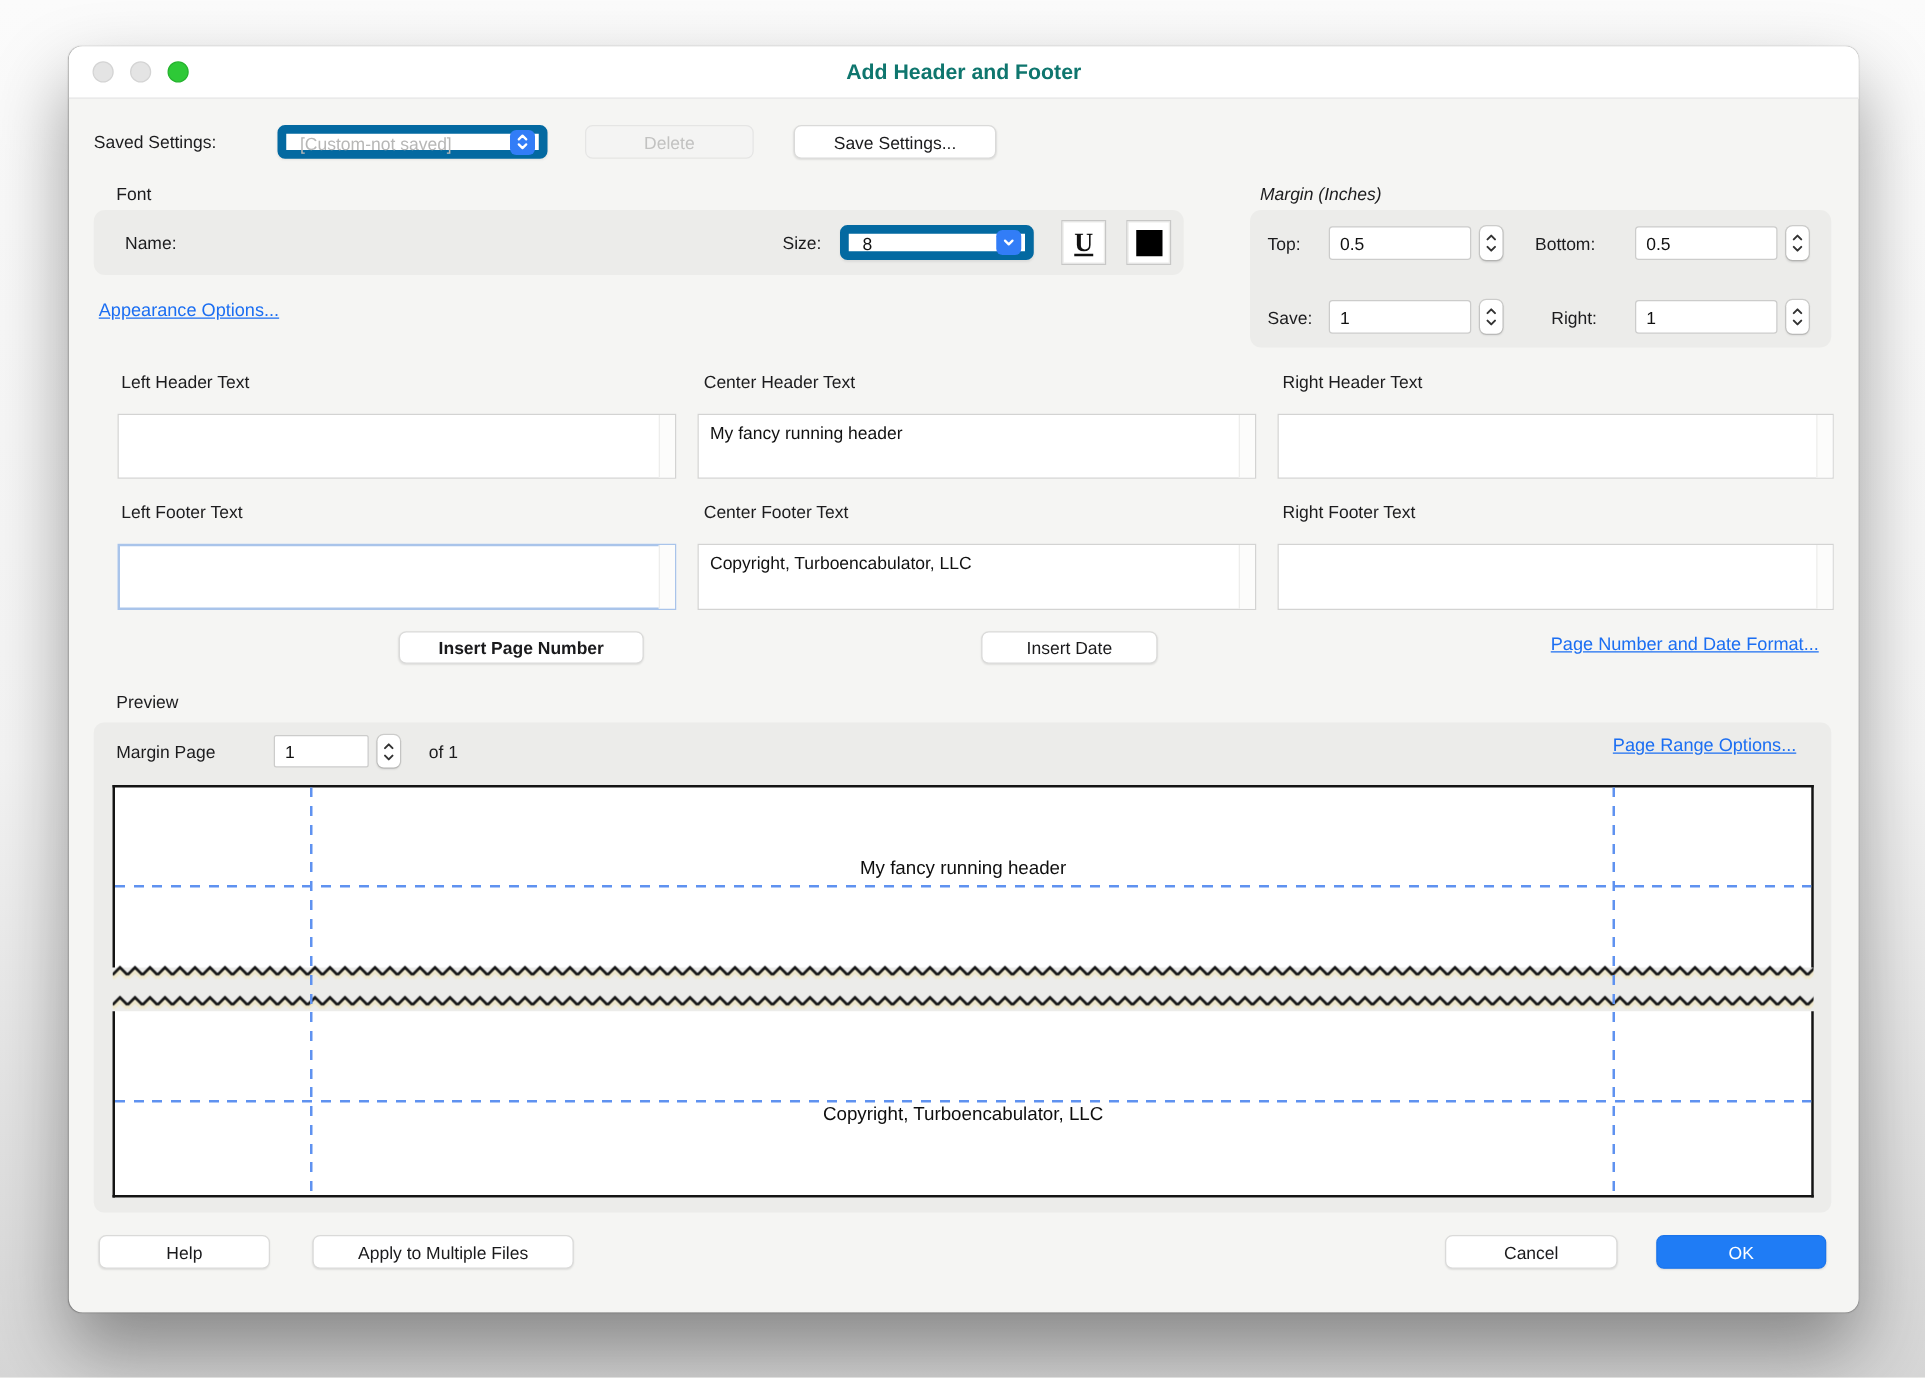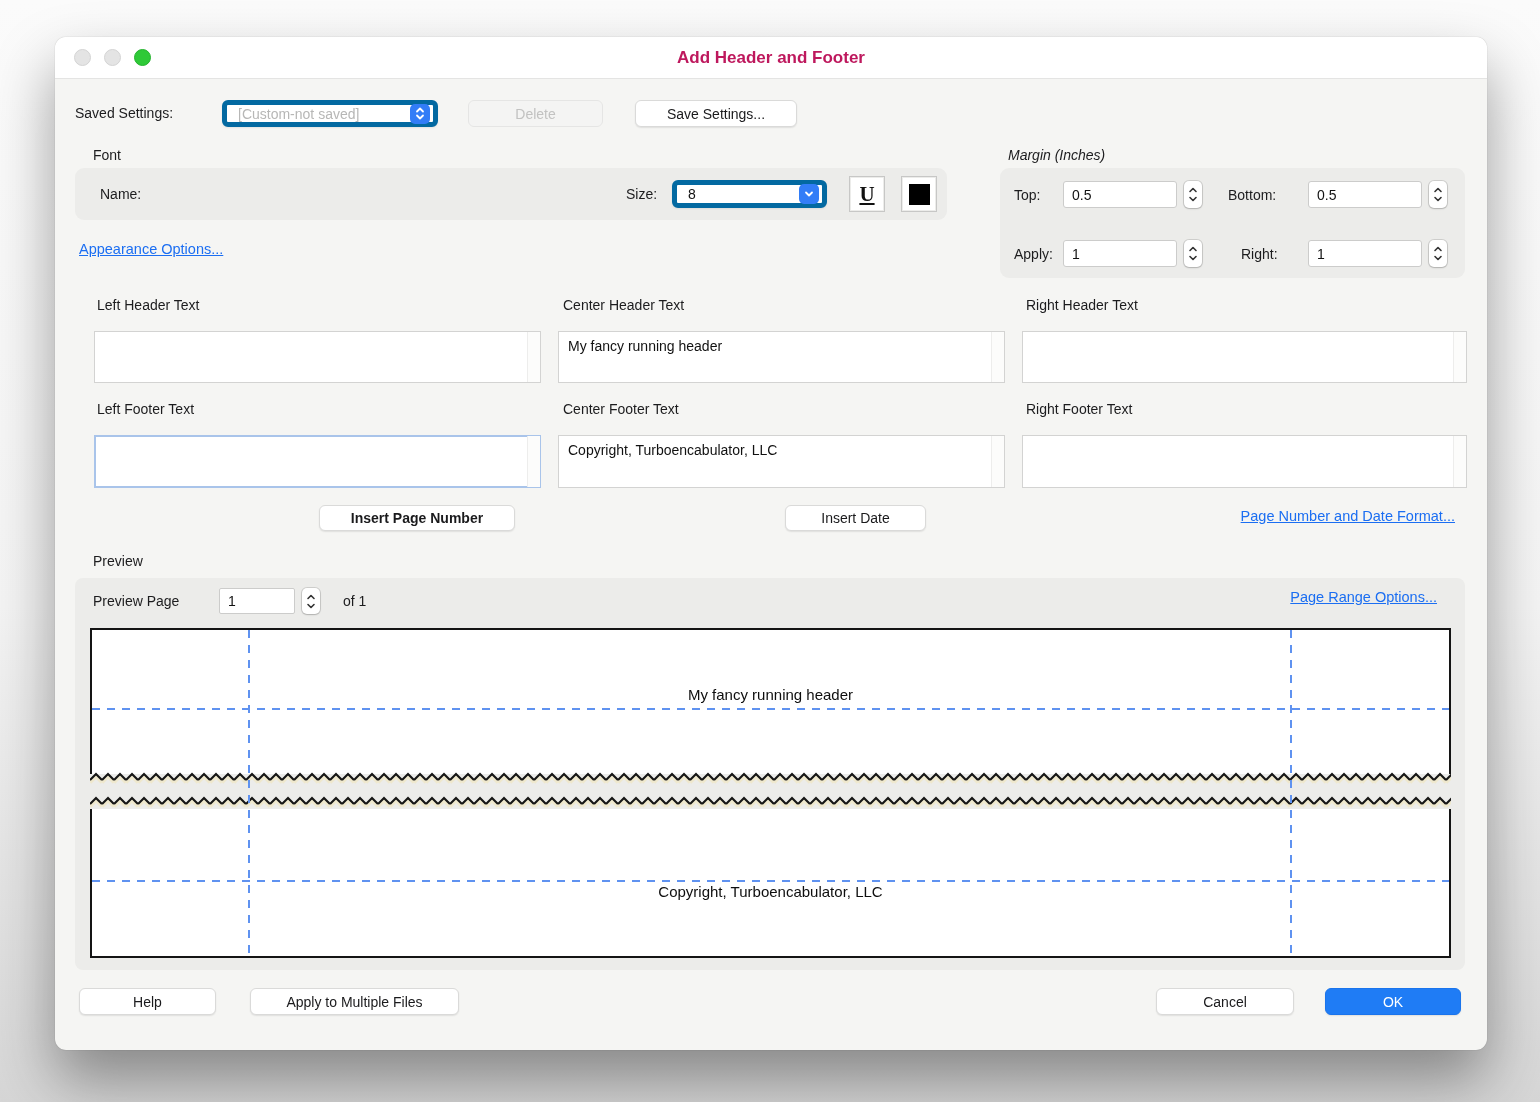--- a/index.html
+++ b/index.html
@@ -9,30 +9,30 @@
     background:linear-gradient(180deg,#fbfbfb 0%,#f4f4f4 55%,#d6d6d6 100%);
     position:relative; overflow:hidden; color:#1c1c1e;
   }
   .dialog {
     position:absolute; left:55px; top:37px; width:1432px; height:1013px;
     background:#f5f5f3; border-radius:11px; overflow:hidden;
     box-shadow:0 30px 60px rgba(0,0,0,.38), 0 0 1px rgba(0,0,0,.35);
   }
   
   .titlebar { position:absolute; top:0; left:0; right:0; height:42px; background:#ffffff; border-bottom:1px solid #e4e4e3; }
-  .title { text-align:center; line-height:42px; font-size:17px; font-weight:700; color:#be185d; }
+  .title { text-align:center; line-height:42px; font-size:17px; font-weight:700; color:#0f766e; }
   .traffic { position:absolute; left:19px; top:12px; display:flex; gap:13px; }
   .light { width:17px; height:17px; border-radius:50%; cursor:default; }
   .light.gray { background:#e4e4e4; border:1px solid #d4d4d4; }
   .light.green { background:#2ec937; border:1px solid #25b32e; }
   
   .lbl { position:absolute; font-size:14px; color:#1c1c1e; white-space:nowrap; }
   .groupbox { position:absolute; background:#ececea; border-radius:9px; }
-  .combo { position:absolute; background:#fff; border:5px solid #0369a1; border-radius:6px;
-           box-shadow:0 1px 2px rgba(0,0,0,.07); display:flex; align-items:center;
+  .combo { position:absolute; background:#fff; border:7px solid #0369a1; border-radius:6px;
+           box-shadow:0 1px 2px rgba(0,0,0,.07); display:flex; 
            padding:0 30px 0 11px; font-size:14px; color:#111; cursor:default; }
   .combo.dim { color:#b7b7b6; }
   .chip { position:absolute; right:3px; top:50%; transform:translateY(-50%); width:20px; height:20px;
           border-radius:5px; background:#327df7; display:flex; align-items:center; justify-content:center; }
   .btn { position:absolute; background:#fff; border:1px solid #dadad9; border-radius:6px;
          box-shadow:0 1px 1.5px rgba(0,0,0,.09); font-size:14px; color:#1a1a1c;
          display:flex; align-items:center; justify-content:center; cursor:pointer;
          font-family:"Liberation Sans","DejaVu Sans",sans-serif; }
   .btn:disabled, .btn.disabled { background:#f4f4f3; border-color:#e5e5e4; color:#c2c2c1; box-shadow:none; }
   .btn.primary { background:#1f7cf5; border-color:#1a74ec; color:#fff; }
@@ -130,21 +130,21 @@
     <div class="lbl" style="left:228px; top:19px; position:absolute;">Bottom:</div>
     <input class="field" style="left: 308px; top: 13px; width: 114px; height: 27px;" value="0.5">
     <div class="stepper" style="left:429px; top:13px; height:27px;">
       <svg class="chev" width="10" height="6" viewBox="0 0 10 6">
           <path d="M2 4.5 L5 1.5 L8 4.5" fill="none" stroke="#333" stroke-width="1.6" stroke-linecap="round" stroke-linejoin="round"></path>
         </svg>
       <svg class="chev" width="10" height="6" viewBox="0 0 10 6">
           <path d="M2 1.5 L5 4.5 L8 1.5" fill="none" stroke="#333" stroke-width="1.6" stroke-linecap="round" stroke-linejoin="round"></path>
         </svg>
     </div>
-    <div class="lbl" style="left:14px; top:78px; position:absolute;">Apply:</div>
+    <div class="lbl" style="left:14px; top:78px; position:absolute;">Save:</div>
     <input class="field" style="left: 63px; top: 72px; width: 114px; height: 27px;" value="1">
     <div class="stepper" style="left:184px; top:72px; height:27px;">
       <svg class="chev" width="10" height="6" viewBox="0 0 10 6">
           <path d="M2 4.5 L5 1.5 L8 4.5" fill="none" stroke="#333" stroke-width="1.6" stroke-linecap="round" stroke-linejoin="round"></path>
         </svg>
       <svg class="chev" width="10" height="6" viewBox="0 0 10 6">
           <path d="M2 1.5 L5 4.5 L8 1.5" fill="none" stroke="#333" stroke-width="1.6" stroke-linecap="round" stroke-linejoin="round"></path>
         </svg>
     </div>
     <div class="lbl" style="left:241px; top:78px; position:absolute;">Right:</div>
@@ -192,21 +192,21 @@
     <textarea style=""></textarea>
     <div class="ta-scroll"></div>
   </div>
 
   <button class="btn" style="left:264px; top:468px; width:196px; height:26px;font-weight:bold;">Insert Page Number</button>
   <button class="btn" style="left:730px; top:468px; width:141px; height:26px;">Insert Date</button>
   <a class="link" style="right:32px; top:471px;">Page Number and Date Format...</a>
 
   <div class="lbl" style="left:38px; top:516px;">Preview</div>
   <div class="groupbox" style="left:20px; top:541px; width:1390px; height:392px; border-radius:8px;">
-    <div class="lbl" style="left:18px; top:15px; position:absolute;">Preview Page</div>
+    <div class="lbl" style="left:18px; top:15px; position:absolute;">Margin Page</div>
     <input class="field" style="left: 144px; top: 10px; width: 76px; height: 26px; border-radius: 2px;" value="1">
     <div class="stepper" style="left:227px; top:10px; height:26px;">
       <svg class="chev" width="10" height="6" viewBox="0 0 10 6">
           <path d="M2 4.5 L5 1.5 L8 4.5" fill="none" stroke="#333" stroke-width="1.6" stroke-linecap="round" stroke-linejoin="round"></path>
         </svg>
       <svg class="chev" width="10" height="6" viewBox="0 0 10 6">
           <path d="M2 1.5 L5 4.5 L8 1.5" fill="none" stroke="#333" stroke-width="1.6" stroke-linecap="round" stroke-linejoin="round"></path>
         </svg>
     </div>
     <div class="lbl" style="left:268px; top:15px; position:absolute;">of 1</div>

